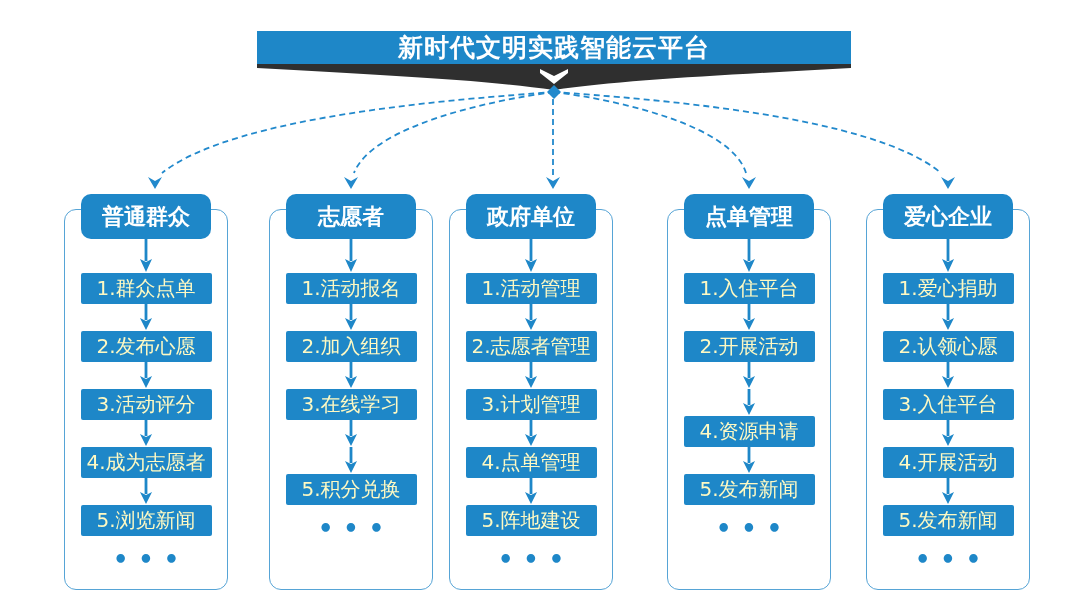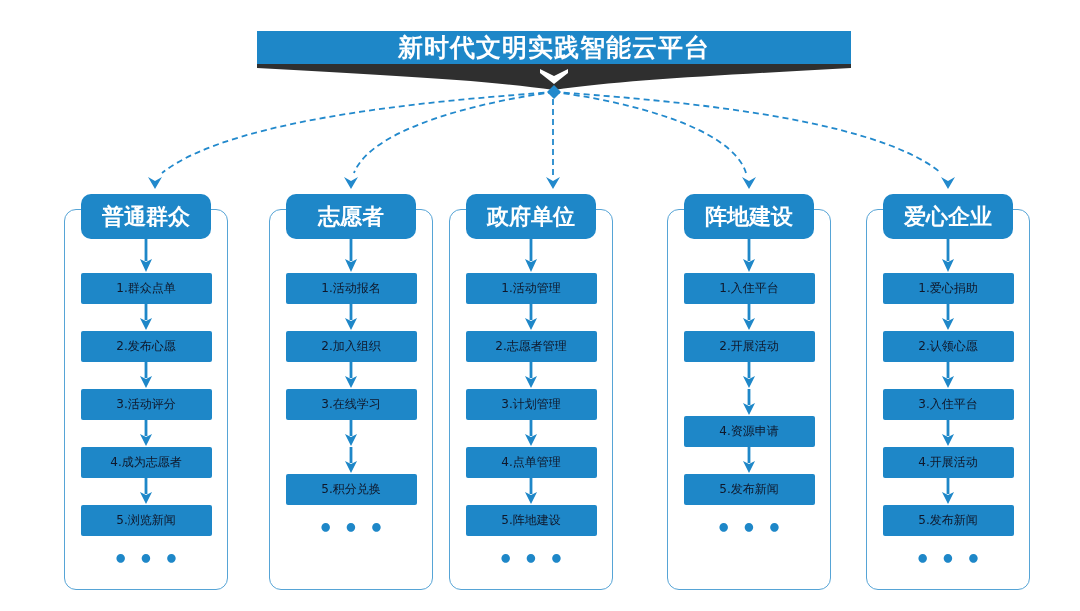--- a/index.html
+++ b/index.html
@@ -37,21 +37,21 @@
     display:flex;align-items:center;justify-content:center;
     color:#ffffff;font-weight:bold;font-size:22px;white-space:nowrap;
   }
   .stack{
     position:absolute;top:29px;left:0;right:0;
     display:flex;flex-direction:column;align-items:center;
   }
   .item{
     width:131px;height:31px;background:var(--accent);border-radius:2px;
     display:flex;align-items:center;justify-content:center;
-    color:#0f172a;font-size:12px;white-space:nowrap;
+    color:#fef9c3;font-size:20px;white-space:nowrap;
   }
   .flow-arrow{display:block;}
   .flow-arrow line{stroke:var(--accent);stroke-width:2.8;}
   .flow-arrow polygon{fill:var(--accent);}
   .dots{
     margin-top:12px;color:var(--accent);font-size:24px;font-weight:bold;
     letter-spacing:10px;text-indent:10px;line-height:1;
   }
 </style>
 </head>
@@ -169,21 +169,21 @@
           <div class="item">4.点单管理</div>
           <svg class="flow-arrow" width="16" height="27" viewBox="0 0 16 27">
             <line x1="8" y1="0" x2="8" y2="16"></line>
             <polygon points="2,14 8,17 14,14 8,26"></polygon>
           </svg>
           <div class="item">5.阵地建设</div>
           <div class="dots">•••</div>
         </div>
       </div>
       <div class="column" style="left: 667px;">
-        <div class="col-header">阵地建设</div>
+        <div class="col-header">点单管理</div>
         <div class="stack">
           <svg class="flow-arrow" width="16" height="34" viewBox="0 0 16 34">
             <line x1="8" y1="0" x2="8" y2="22"></line>
             <polygon points="2,20 8,23 14,20 8,33"></polygon>
           </svg>
           <div class="item">1.入住平台</div>
           <svg class="flow-arrow" width="16" height="27" viewBox="0 0 16 27">
             <line x1="8" y1="0" x2="8" y2="16"></line>
             <polygon points="2,14 8,17 14,14 8,26"></polygon>
           </svg>

